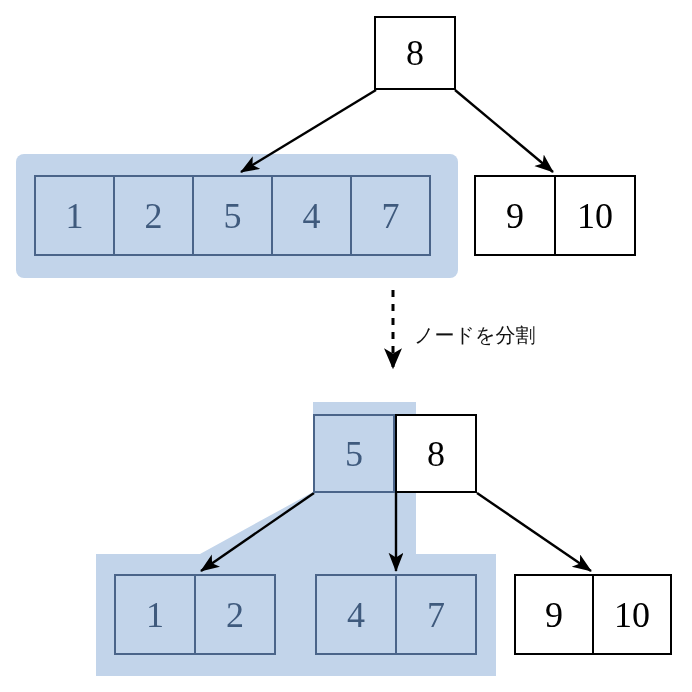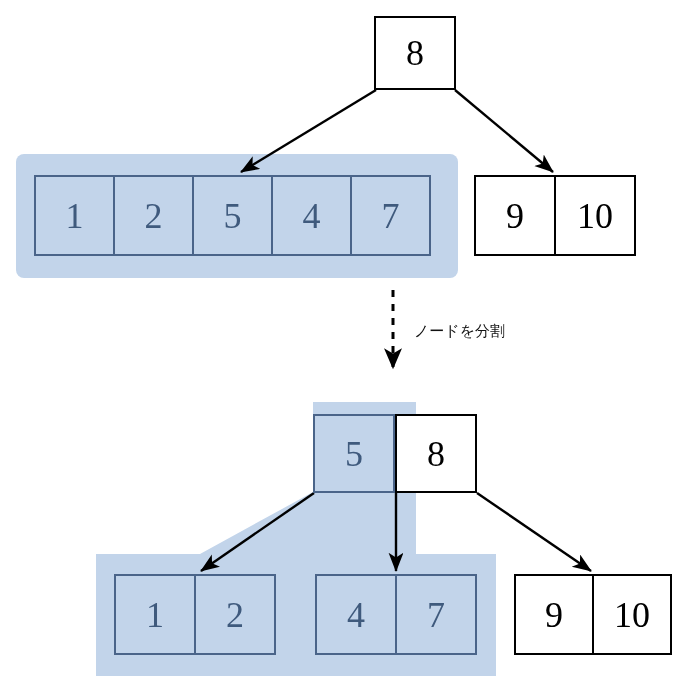--- a/index.html
+++ b/index.html
@@ -43,21 +43,21 @@
   .cell.hl {
     border: 2px solid #4a6489;
     color: #3f5a7d;
     background: transparent;
   }
   .cell.hl + .cell.hl { margin-left: -2px; }
 
   .caption {
     position: absolute;
     font-family: "DejaVu Sans", "Liberation Sans", sans-serif;
-    font-size: 15px;
+    font-size: 20px;
     color: #111111;
     white-space: nowrap;
   }
 </style>
 </head>
 <body>
 
 <div id="canvas">
 
   <svg class="layer-highlight" viewBox="0 0 692 692" xmlns="http://www.w3.org/2000/svg">

